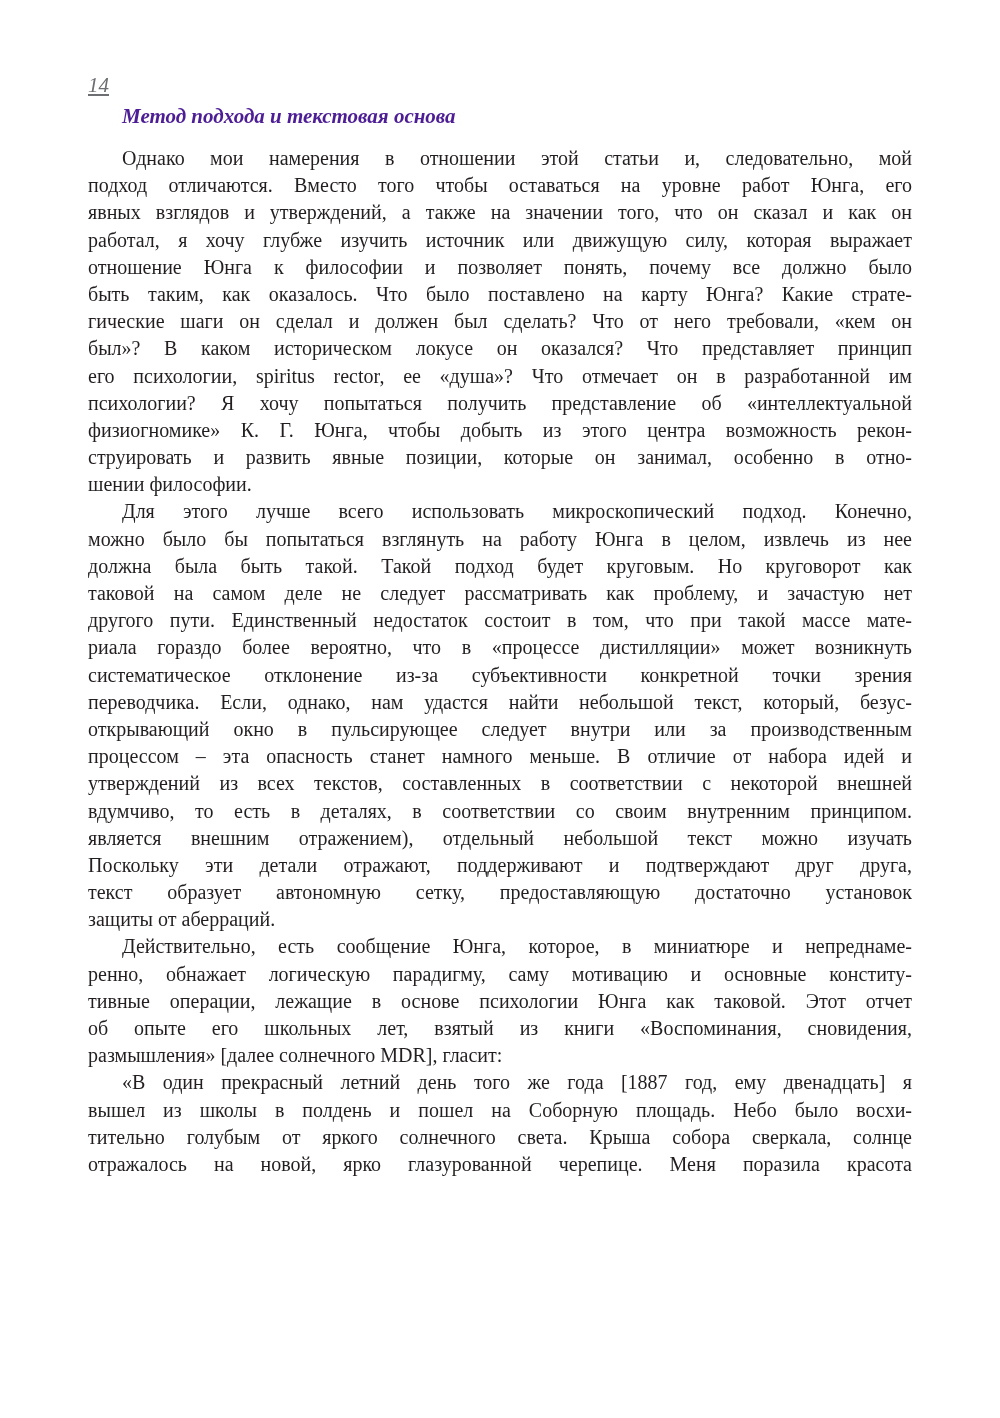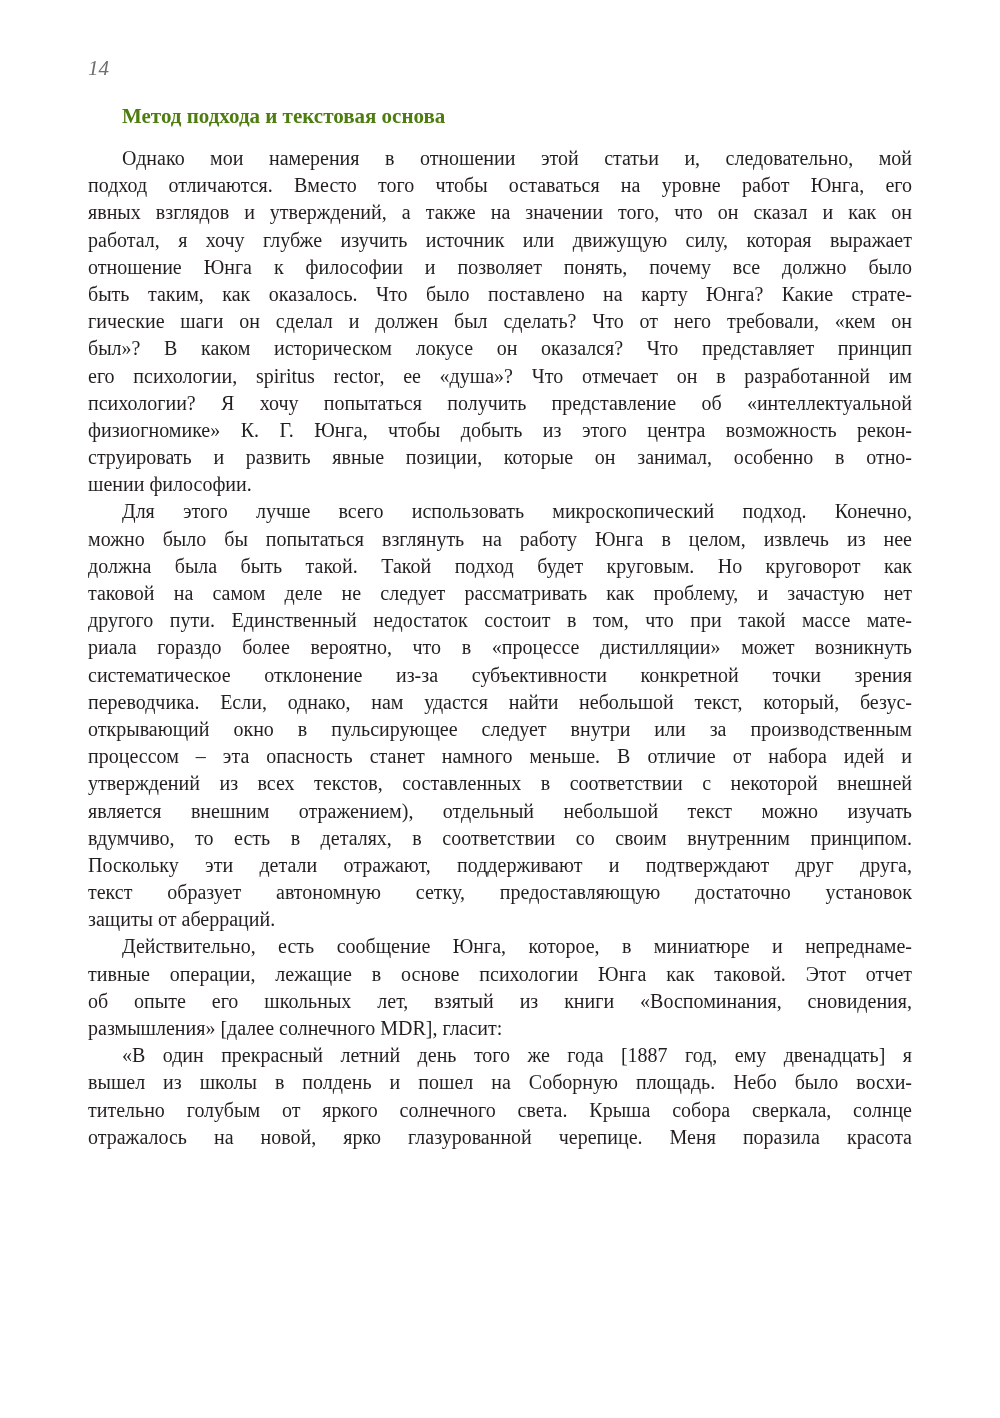--- a/index.html
+++ b/index.html
@@ -11,32 +11,34 @@
     width: 1000px;
     height: 1418px;
     position: relative;
     overflow: hidden;
     font-family: "Liberation Serif", "DejaVu Serif", serif;
     color: #231f20;
   }
   .page-number {
     position: absolute;
     left: 88px;
-    top: 56px;
+    top: 73px;
     font-size: 21px;
     font-style: italic;
     color: #6d6e71;
+    text-decoration: underline;
   }
   .section-heading {
     position: absolute;
     left: 122px;
     top: 104px;
     font-size: 21px;
     font-weight: bold;
-    color: #4d7c0f;
+    font-style: italic;
+    color: #4c1d95;
   }
   .body-text {
     position: absolute;
     left: 88px;
     top: 145px;
     width: 824px;
   }
   .para {
     margin: 0;
     font-size: 20px;
@@ -87,28 +89,29 @@
       <span class="line">можно было бы попытаться взглянуть на работу Юнга в целом, извлечь из нее</span>
       <span class="line">должна была быть такой. Такой подход будет круговым. Но круговорот как</span>
       <span class="line">таковой на самом деле не следует рассматривать как проблему, и зачастую нет</span>
       <span class="line">другого пути. Единственный недостаток состоит в том, что при такой массе мате-</span>
       <span class="line">риала гораздо более вероятно, что в «процессе дистилляции» может возникнуть</span>
       <span class="line">систематическое отклонение из-за субъективности конкретной точки зрения</span>
       <span class="line">переводчика. Если, однако, нам удастся найти небольшой текст, который, безус-</span>
       <span class="line">открывающий окно в пульсирующее следует внутри или за производственным</span>
       <span class="line">процессом – эта опасность станет намного меньше. В отличие от набора идей и</span>
       <span class="line">утверждений из всех текстов, составленных в соответствии с некоторой внешней</span>
+      <span class="line">вдумчиво, то есть в деталях, в соответствии со своим внутренним принципом.</span>
       <span class="line">является внешним отражением), отдельный небольшой текст можно изучать</span>
-      <span class="line">вдумчиво, то есть в деталях, в соответствии со своим внутренним принципом.</span>
       <span class="line">Поскольку эти детали отражают, поддерживают и подтверждают друг друга,</span>
       <span class="line">текст образует автономную сетку, предоставляющую достаточно установок</span>
       <span class="line last">защиты от аберраций.</span>
     </div>
   <div class="para" id="p2" style="text-indent: 0px;">
       <span class="line indent">Действительно, есть сообщение Юнга, которое, в миниатюре и непреднаме-</span>
+      <span class="line">ренно, обнажает логическую парадигму, саму мотивацию и основные конститу-</span>
       <span class="line">тивные операции, лежащие в основе психологии Юнга как таковой. Этот отчет</span>
       <span class="line">об опыте его школьных лет, взятый из книги «Воспоминания, сновидения,</span>
       <span class="line last">размышления» [далее солнечного MDR], гласит:</span>
     </div>
   <div class="para" id="p3" style="text-indent: 0px;">
       <span class="line indent">«В один прекрасный летний день того же года [1887 год, ему двенадцать] я</span>
       <span class="line">вышел из школы в полдень и пошел на Соборную площадь. Небо было восхи-</span>
       <span class="line">тительно голубым от яркого солнечного света. Крыша собора сверкала, солнце</span>
       <span class="line">отражалось на новой, ярко глазурованной черепице. Меня поразила красота</span>
     </div>

